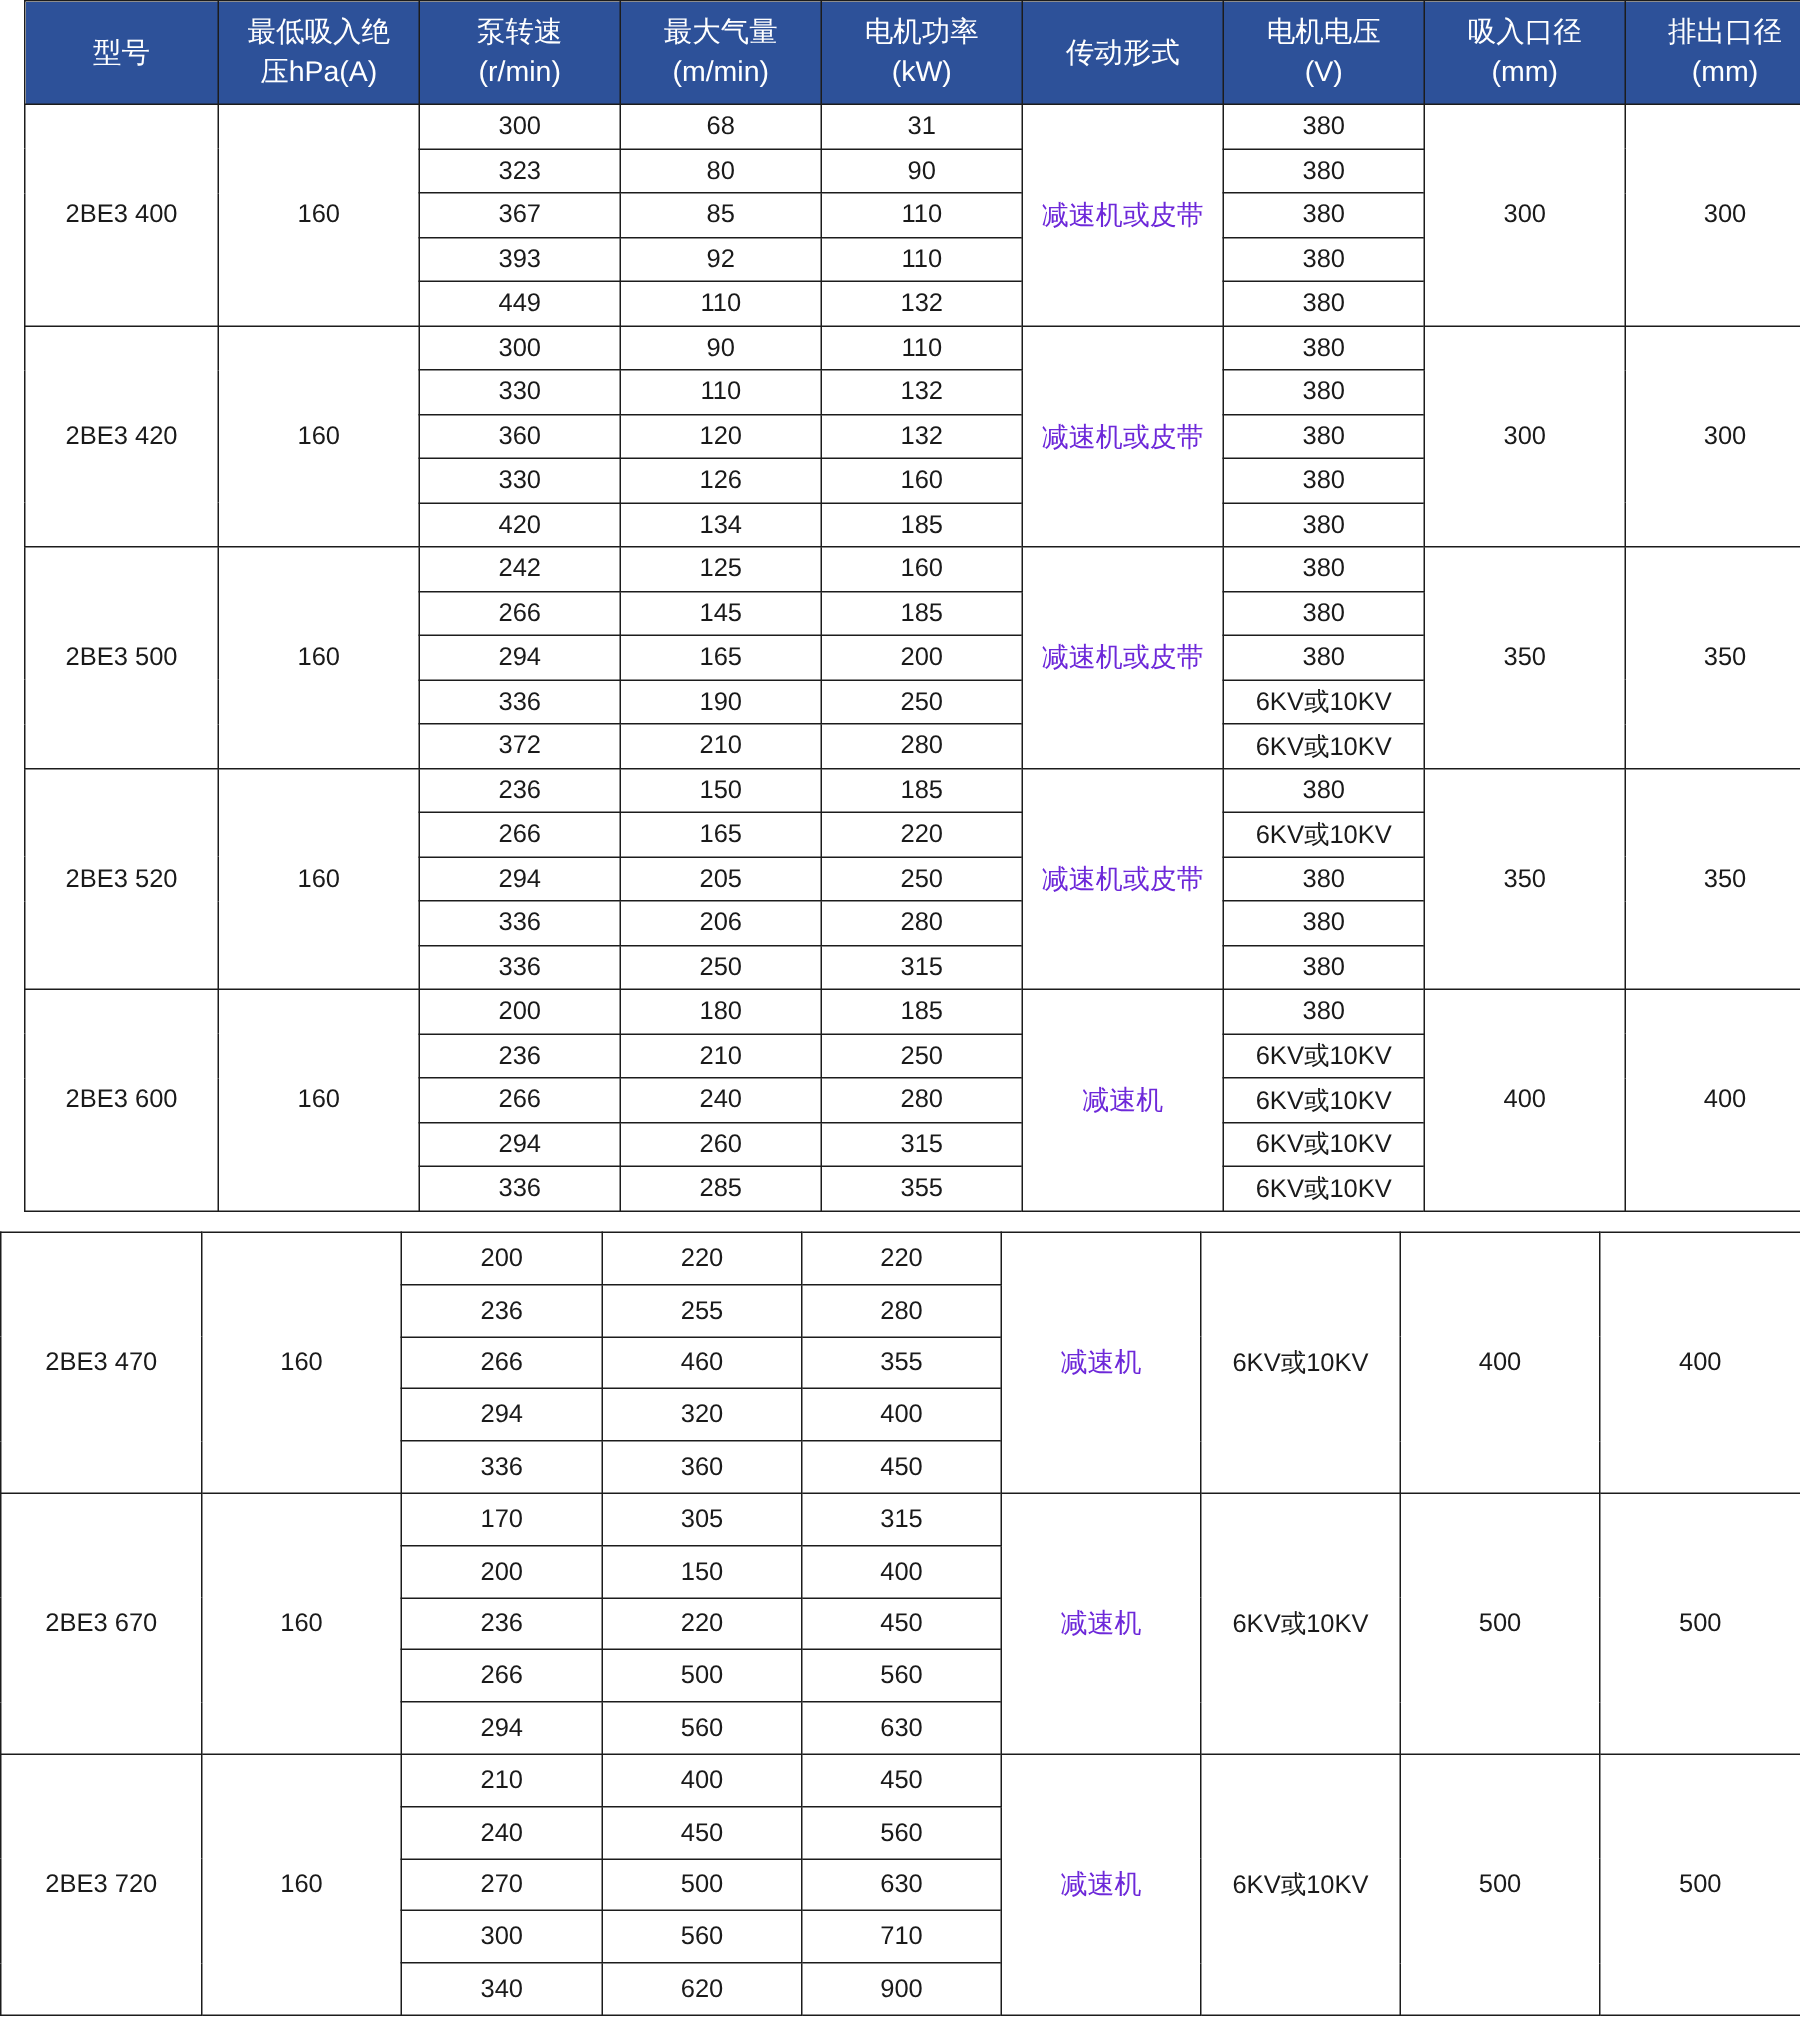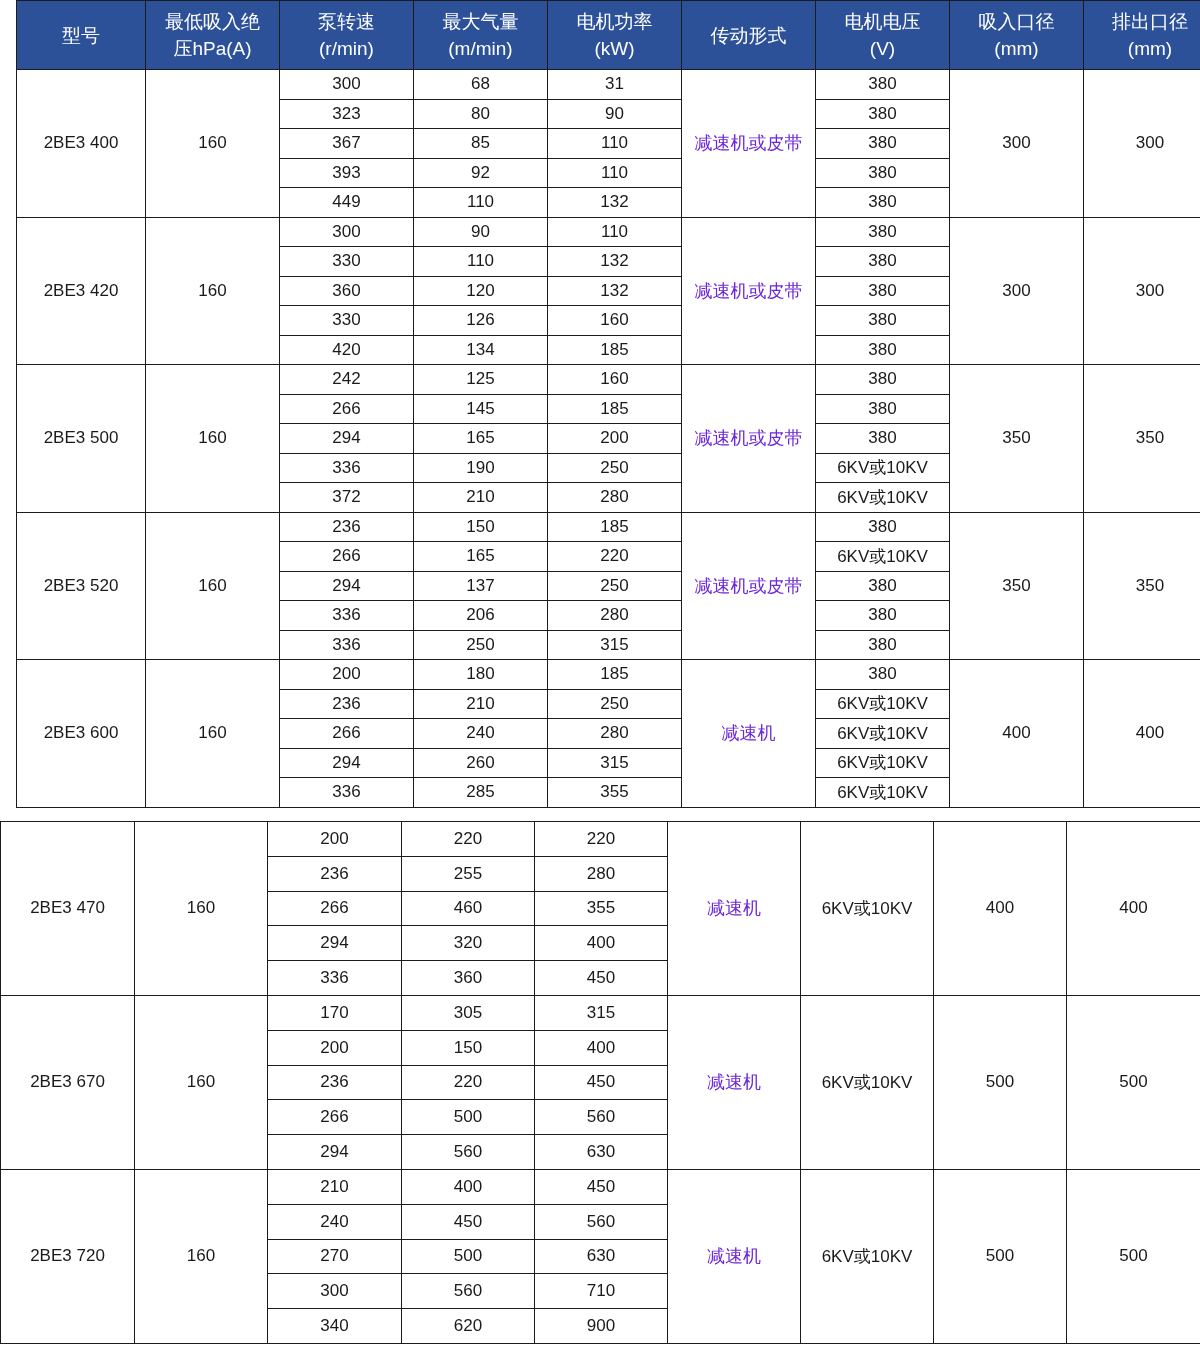--- a/index.html
+++ b/index.html
@@ -188,21 +188,21 @@
         <td rowspan="5">350</td>
       </tr>
       <tr>
         <td>266</td>
         <td>165</td>
         <td>220</td>
         <td>6KV或10KV</td>
       </tr>
       <tr>
         <td>294</td>
-        <td>137</td>
+        <td>205</td>
         <td>250</td>
         <td>380</td>
       </tr>
       <tr>
         <td>336</td>
         <td>206</td>
         <td>280</td>
         <td>380</td>
       </tr>
       <tr>

